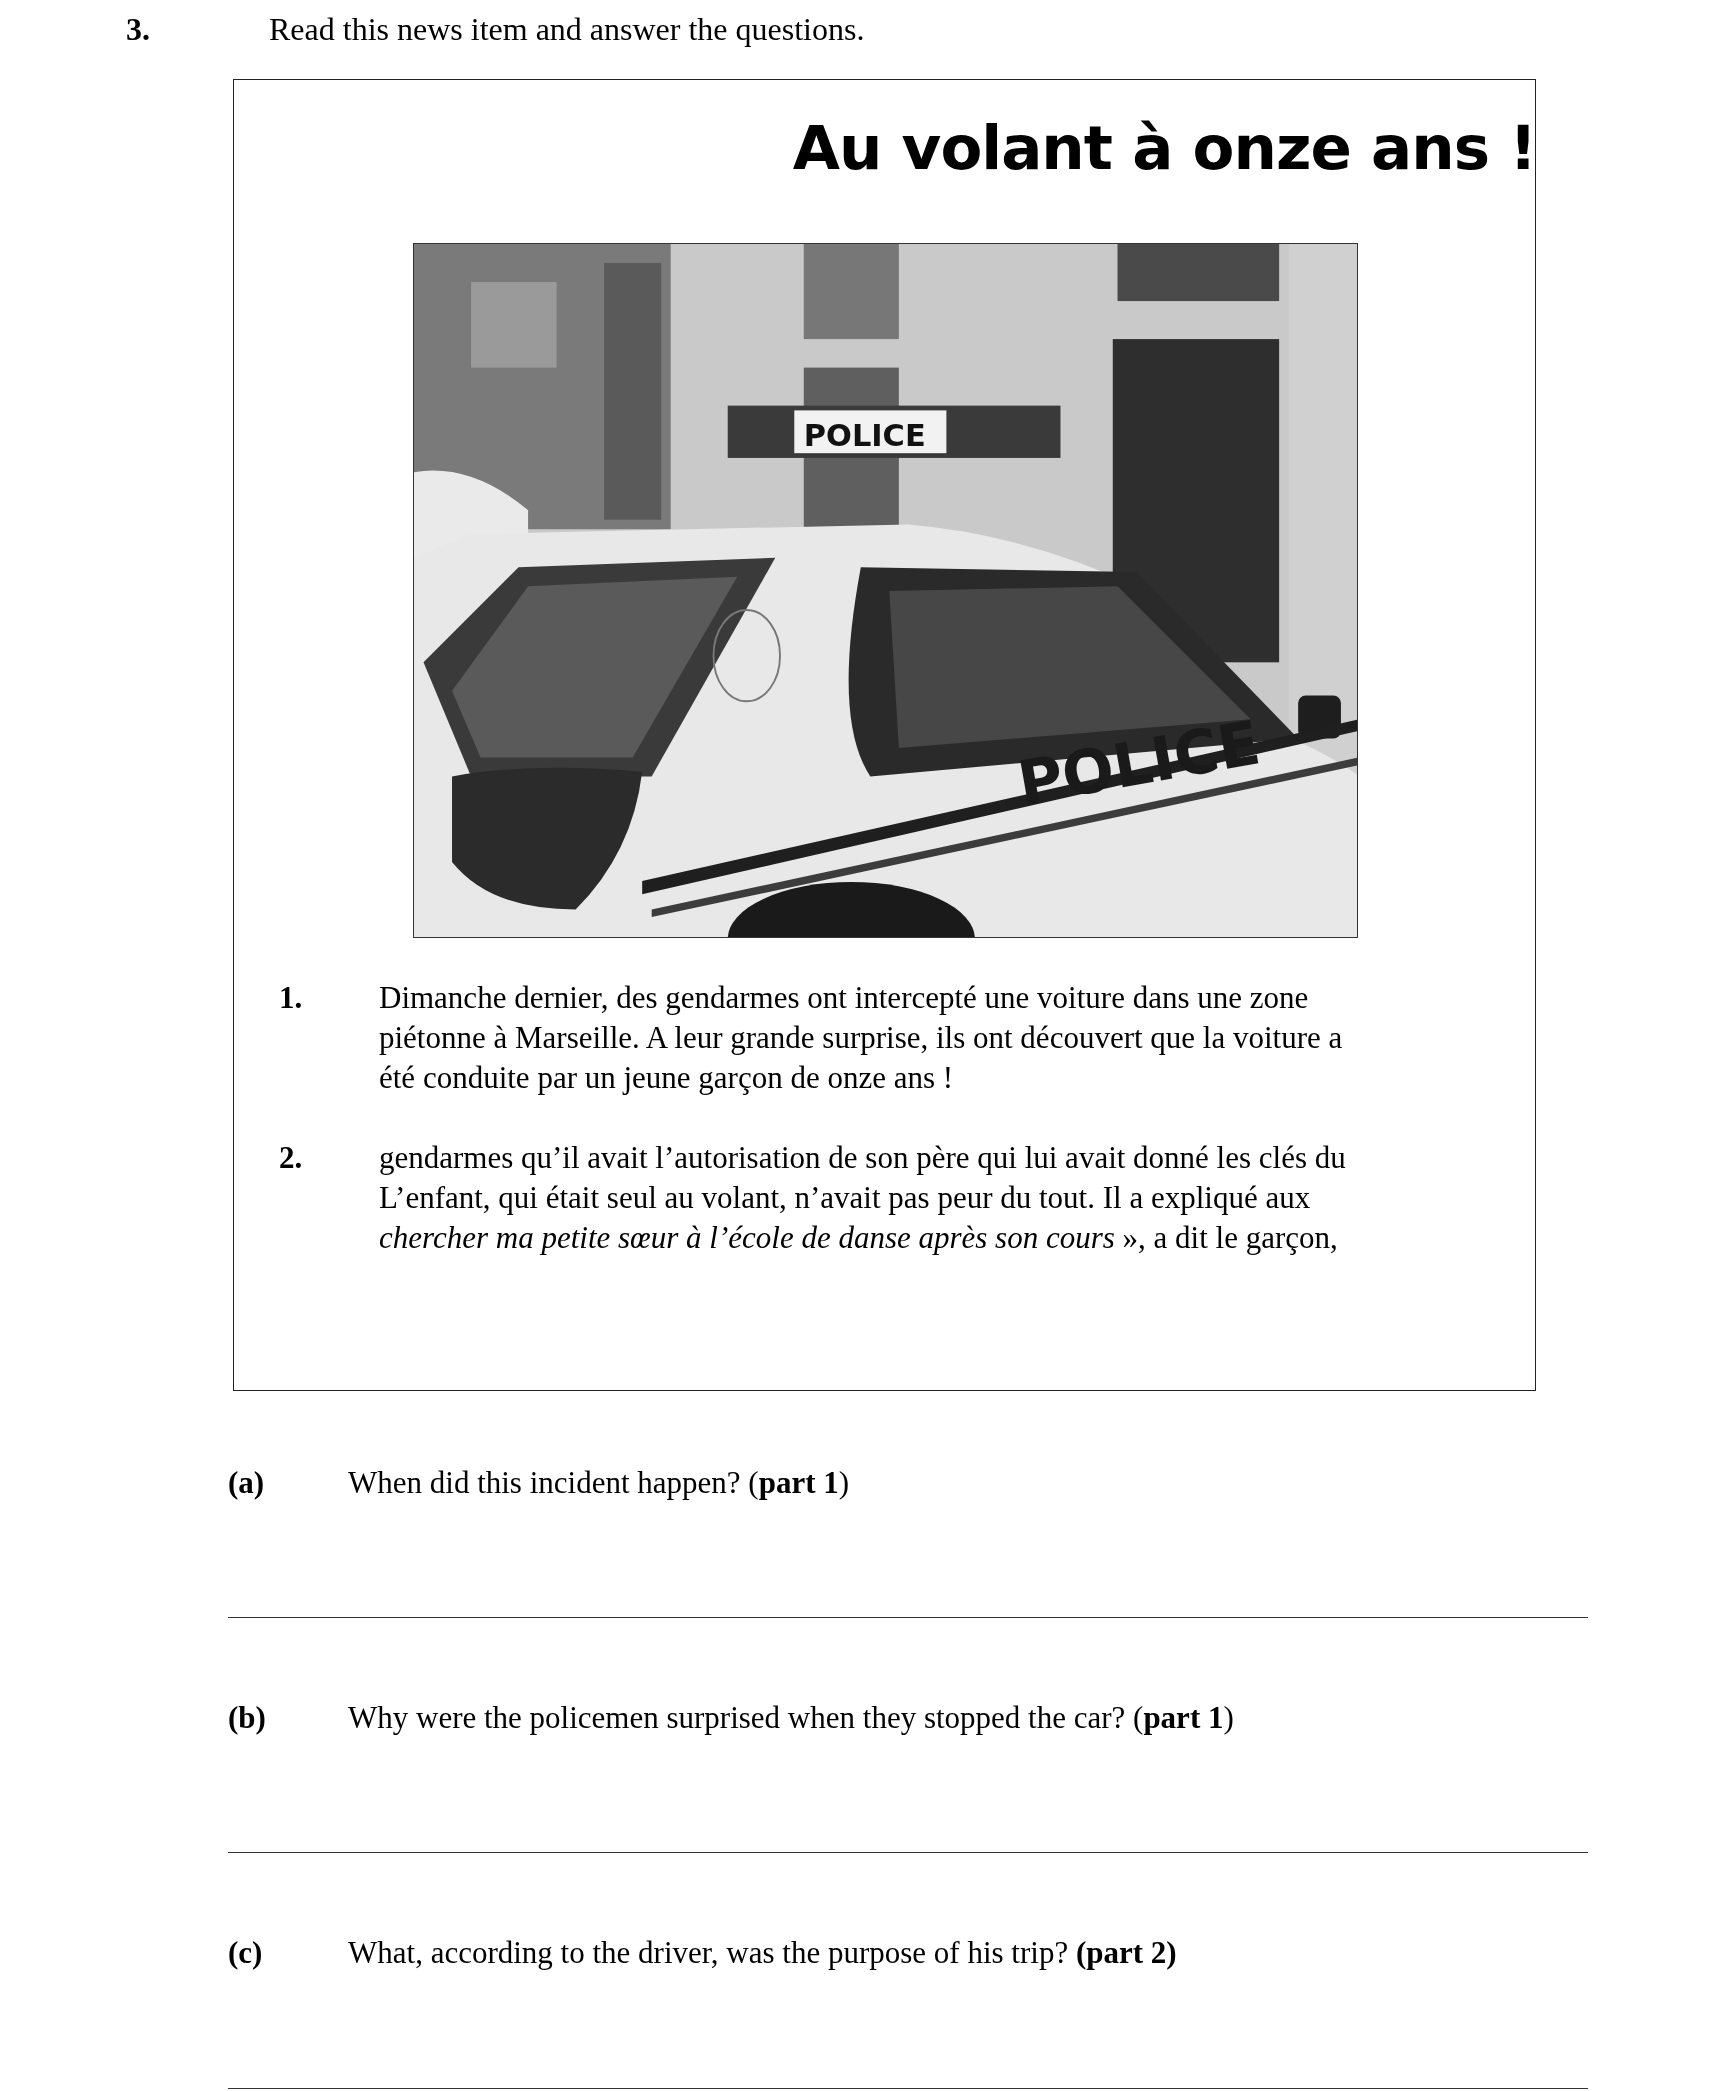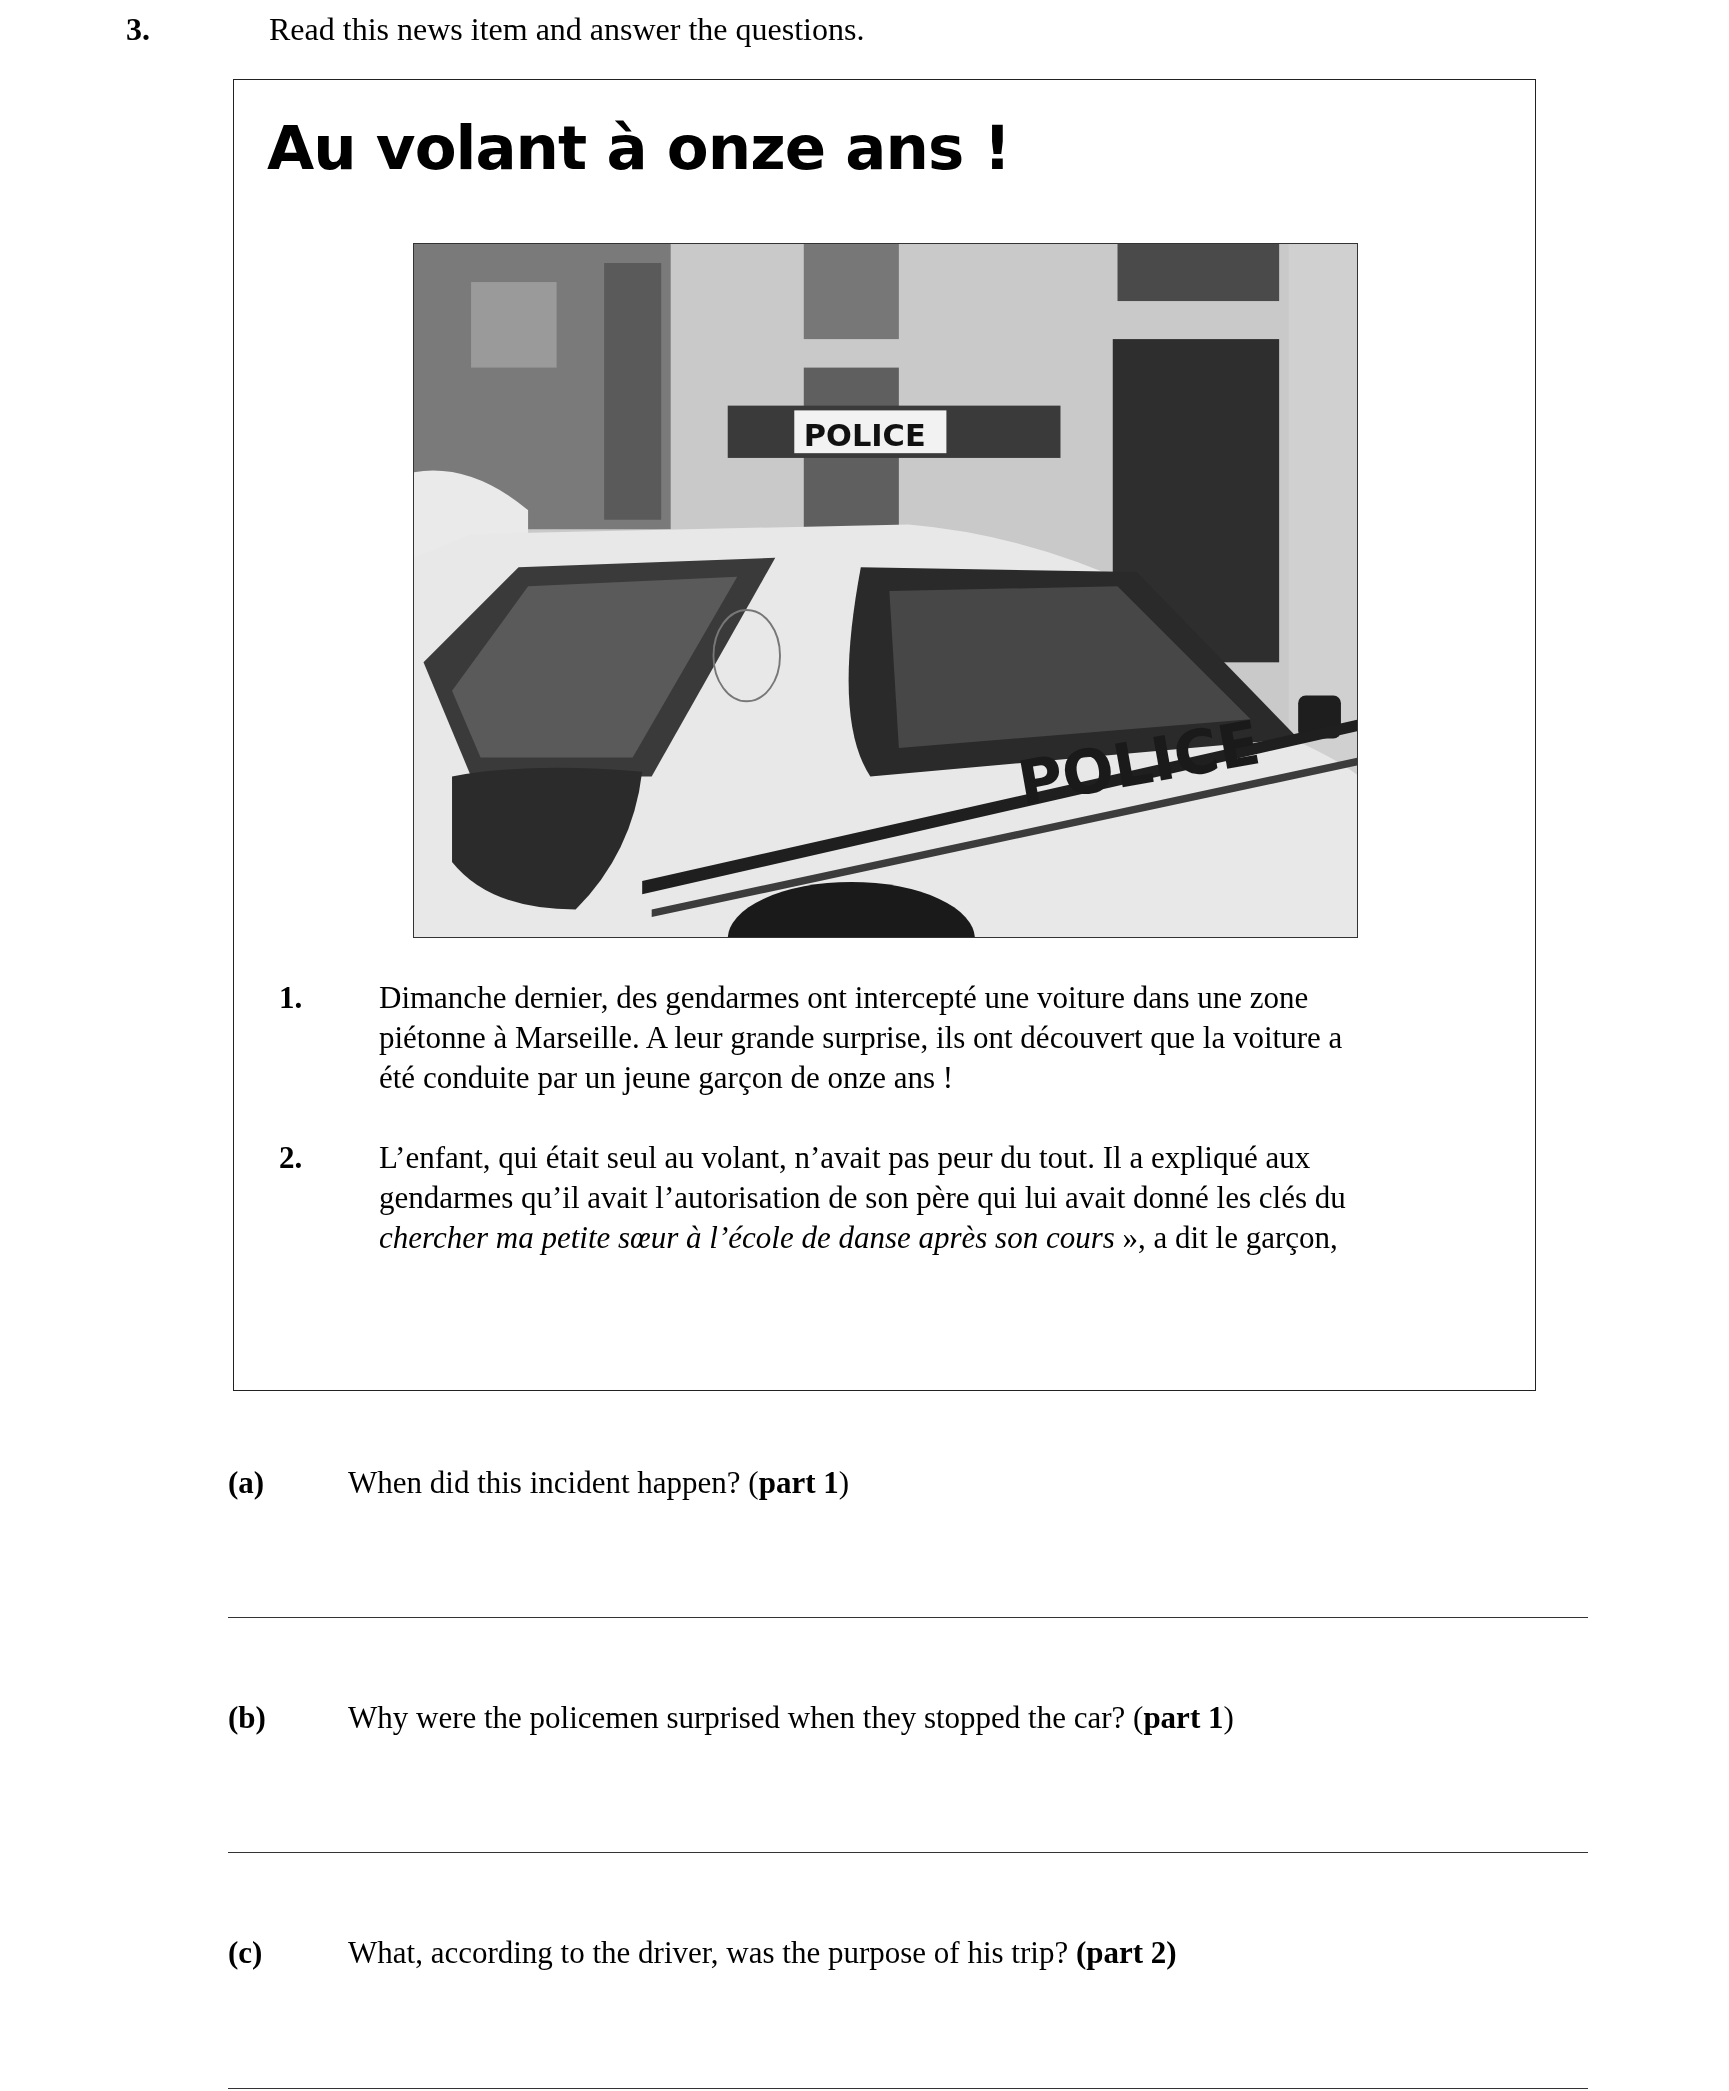--- a/index.html
+++ b/index.html
@@ -2,23 +2,23 @@
 <html style="font-size:15px"><head>
 <meta charset="utf-8">
 <style>
   html, body { margin:0; padding:0; background:#ffffff; }
   body { width:1729px; height:2091px; position:relative; overflow:hidden;
          font-family:"Liberation Serif", "DejaVu Serif", serif; color:#000; }
   .abs { position:absolute; }
   .qnum { left:126px; top:11.4px; font-size:32px; font-weight:bold; }
   .qinstr { left:229px; top:11.4px; font-size:32px;margin-left:40px; }
   .box { left:233px; top:79px; width:1303px; height:1312px; border:1.9px solid #222; box-sizing:border-box; }
-  .title { left:233px; width:1303px; top:112px; text-align:left;
+  .title { left:233px; width:1303px; top:112px; text-align:right;
            font-family:"DejaVu Sans", "Liberation Sans", sans-serif; font-weight:bold;
-           font-size:61px; letter-spacing:-1px;padding-left:34px; }
+           font-size:61px; letter-spacing:-1px; }
   .photo { left:413px; top:243px; width:945px; height:695px; border:1.4px solid #333; box-sizing:border-box; overflow:hidden; background:#bdbdbd; }
   .para { left:279px; font-size:31px; line-height:40px; }
   .para .num { position:absolute; left:0; top:0; font-weight:bold; }
   .para .txt { position:absolute; left:100px; top:0; width:1122px; }
   .q { left:228px; font-size:31px; }
   .q .lbl { position:absolute; left:0; top:0; font-weight:bold; }
   .q .txt { position:absolute; left:120px; top:0; white-space:nowrap; }
   .b { font-weight:bold; }
   .line { left:228px; width:1360px; height:0; border-top:1.9px solid #333; }
 </style>
@@ -78,22 +78,22 @@
   <div class="txt">
     <div>Dimanche dernier, des gendarmes ont intercepté une voiture dans une zone</div>
     <div>piétonne à Marseille.  A leur grande surprise, ils ont découvert que la voiture a</div>
     <div>été conduite par un jeune garçon de onze ans !</div>
   </div>
 </div>
 
 <div class="abs para" style="top:1138px;">
   <span class="num">2.</span>
   <div class="txt">
+    <div>gendarmes qu’il avait l’autorisation de son père qui lui avait donné les clés du</div>
     <div>L’enfant, qui était seul au volant, n’avait pas peur du tout.  Il a expliqué aux</div>
-    <div>gendarmes qu’il avait l’autorisation de son père qui lui avait donné les clés du</div>
     <div><i>chercher ma petite sœur à l’école de danse après son cours</i><span> », a dit le garçon,</span></div>
   </div>
 </div>
 
 <div class="abs q" style="top:1465px;">
   <span class="lbl">(a)</span>
   <span class="txt"><span>When did this incident happen?  (</span><span class="b">part 1</span><span>)</span></span>
 </div>
 <div class="abs line" style="top:1617px;"></div>
 

